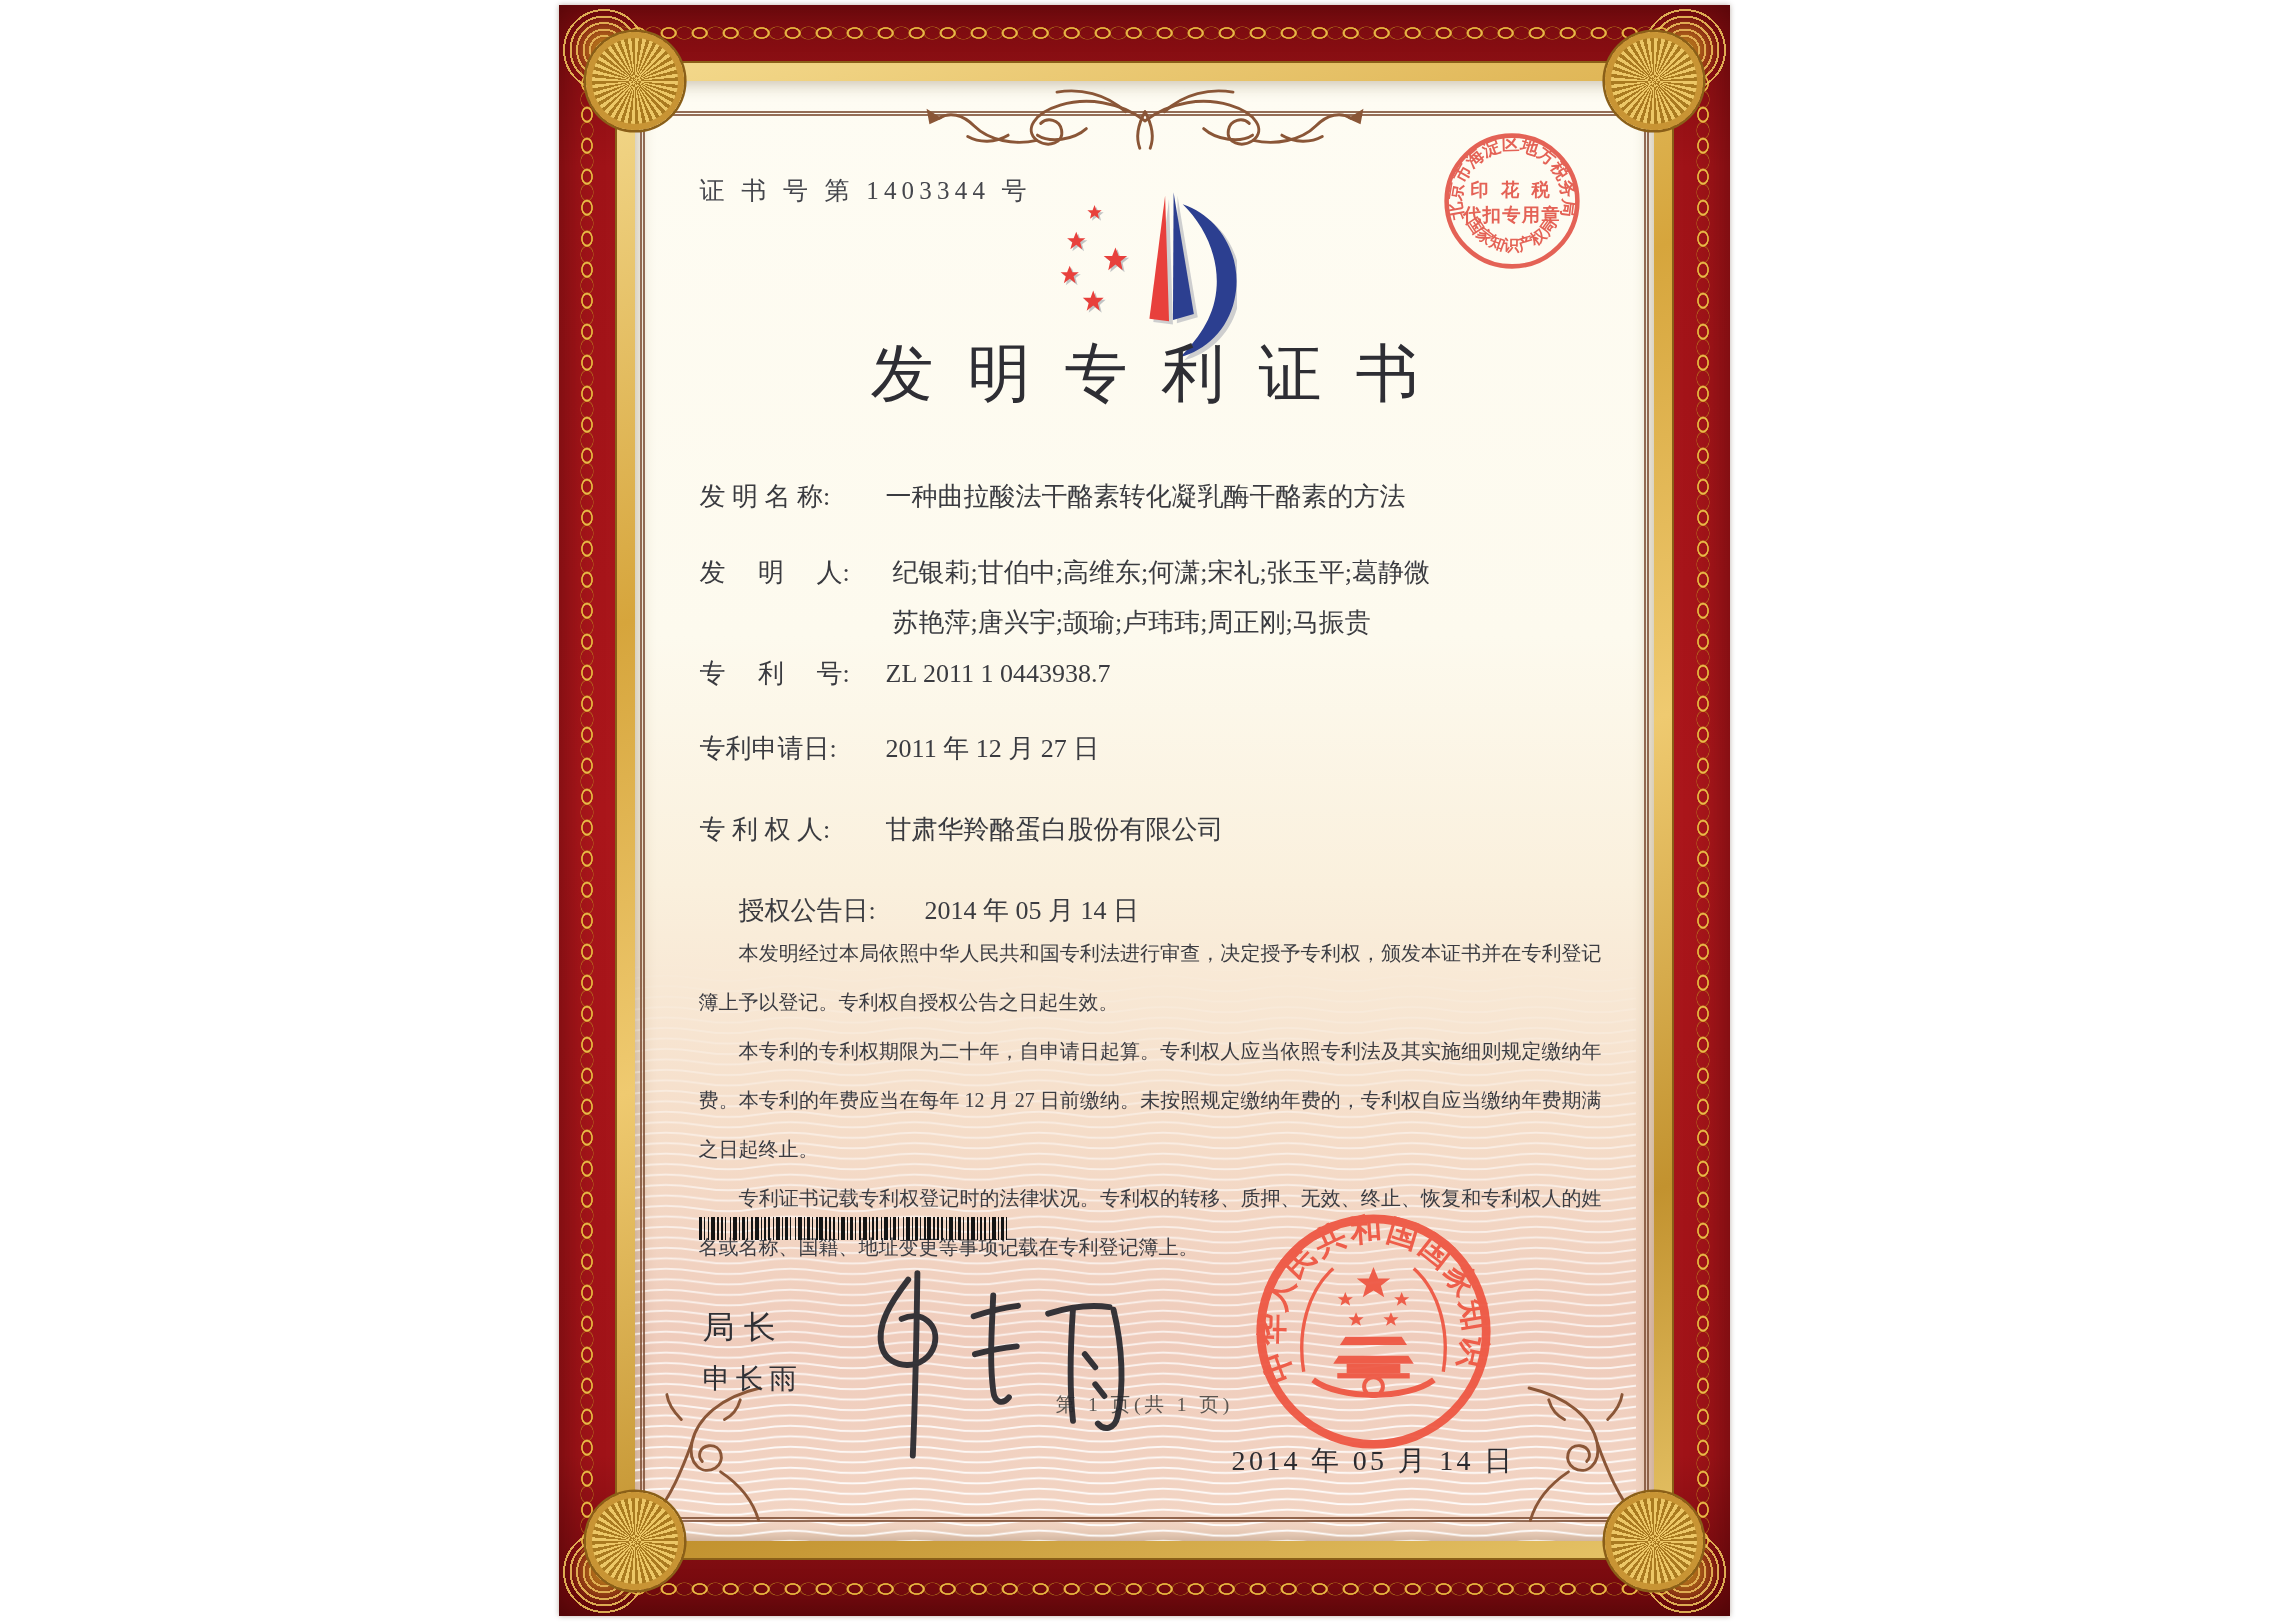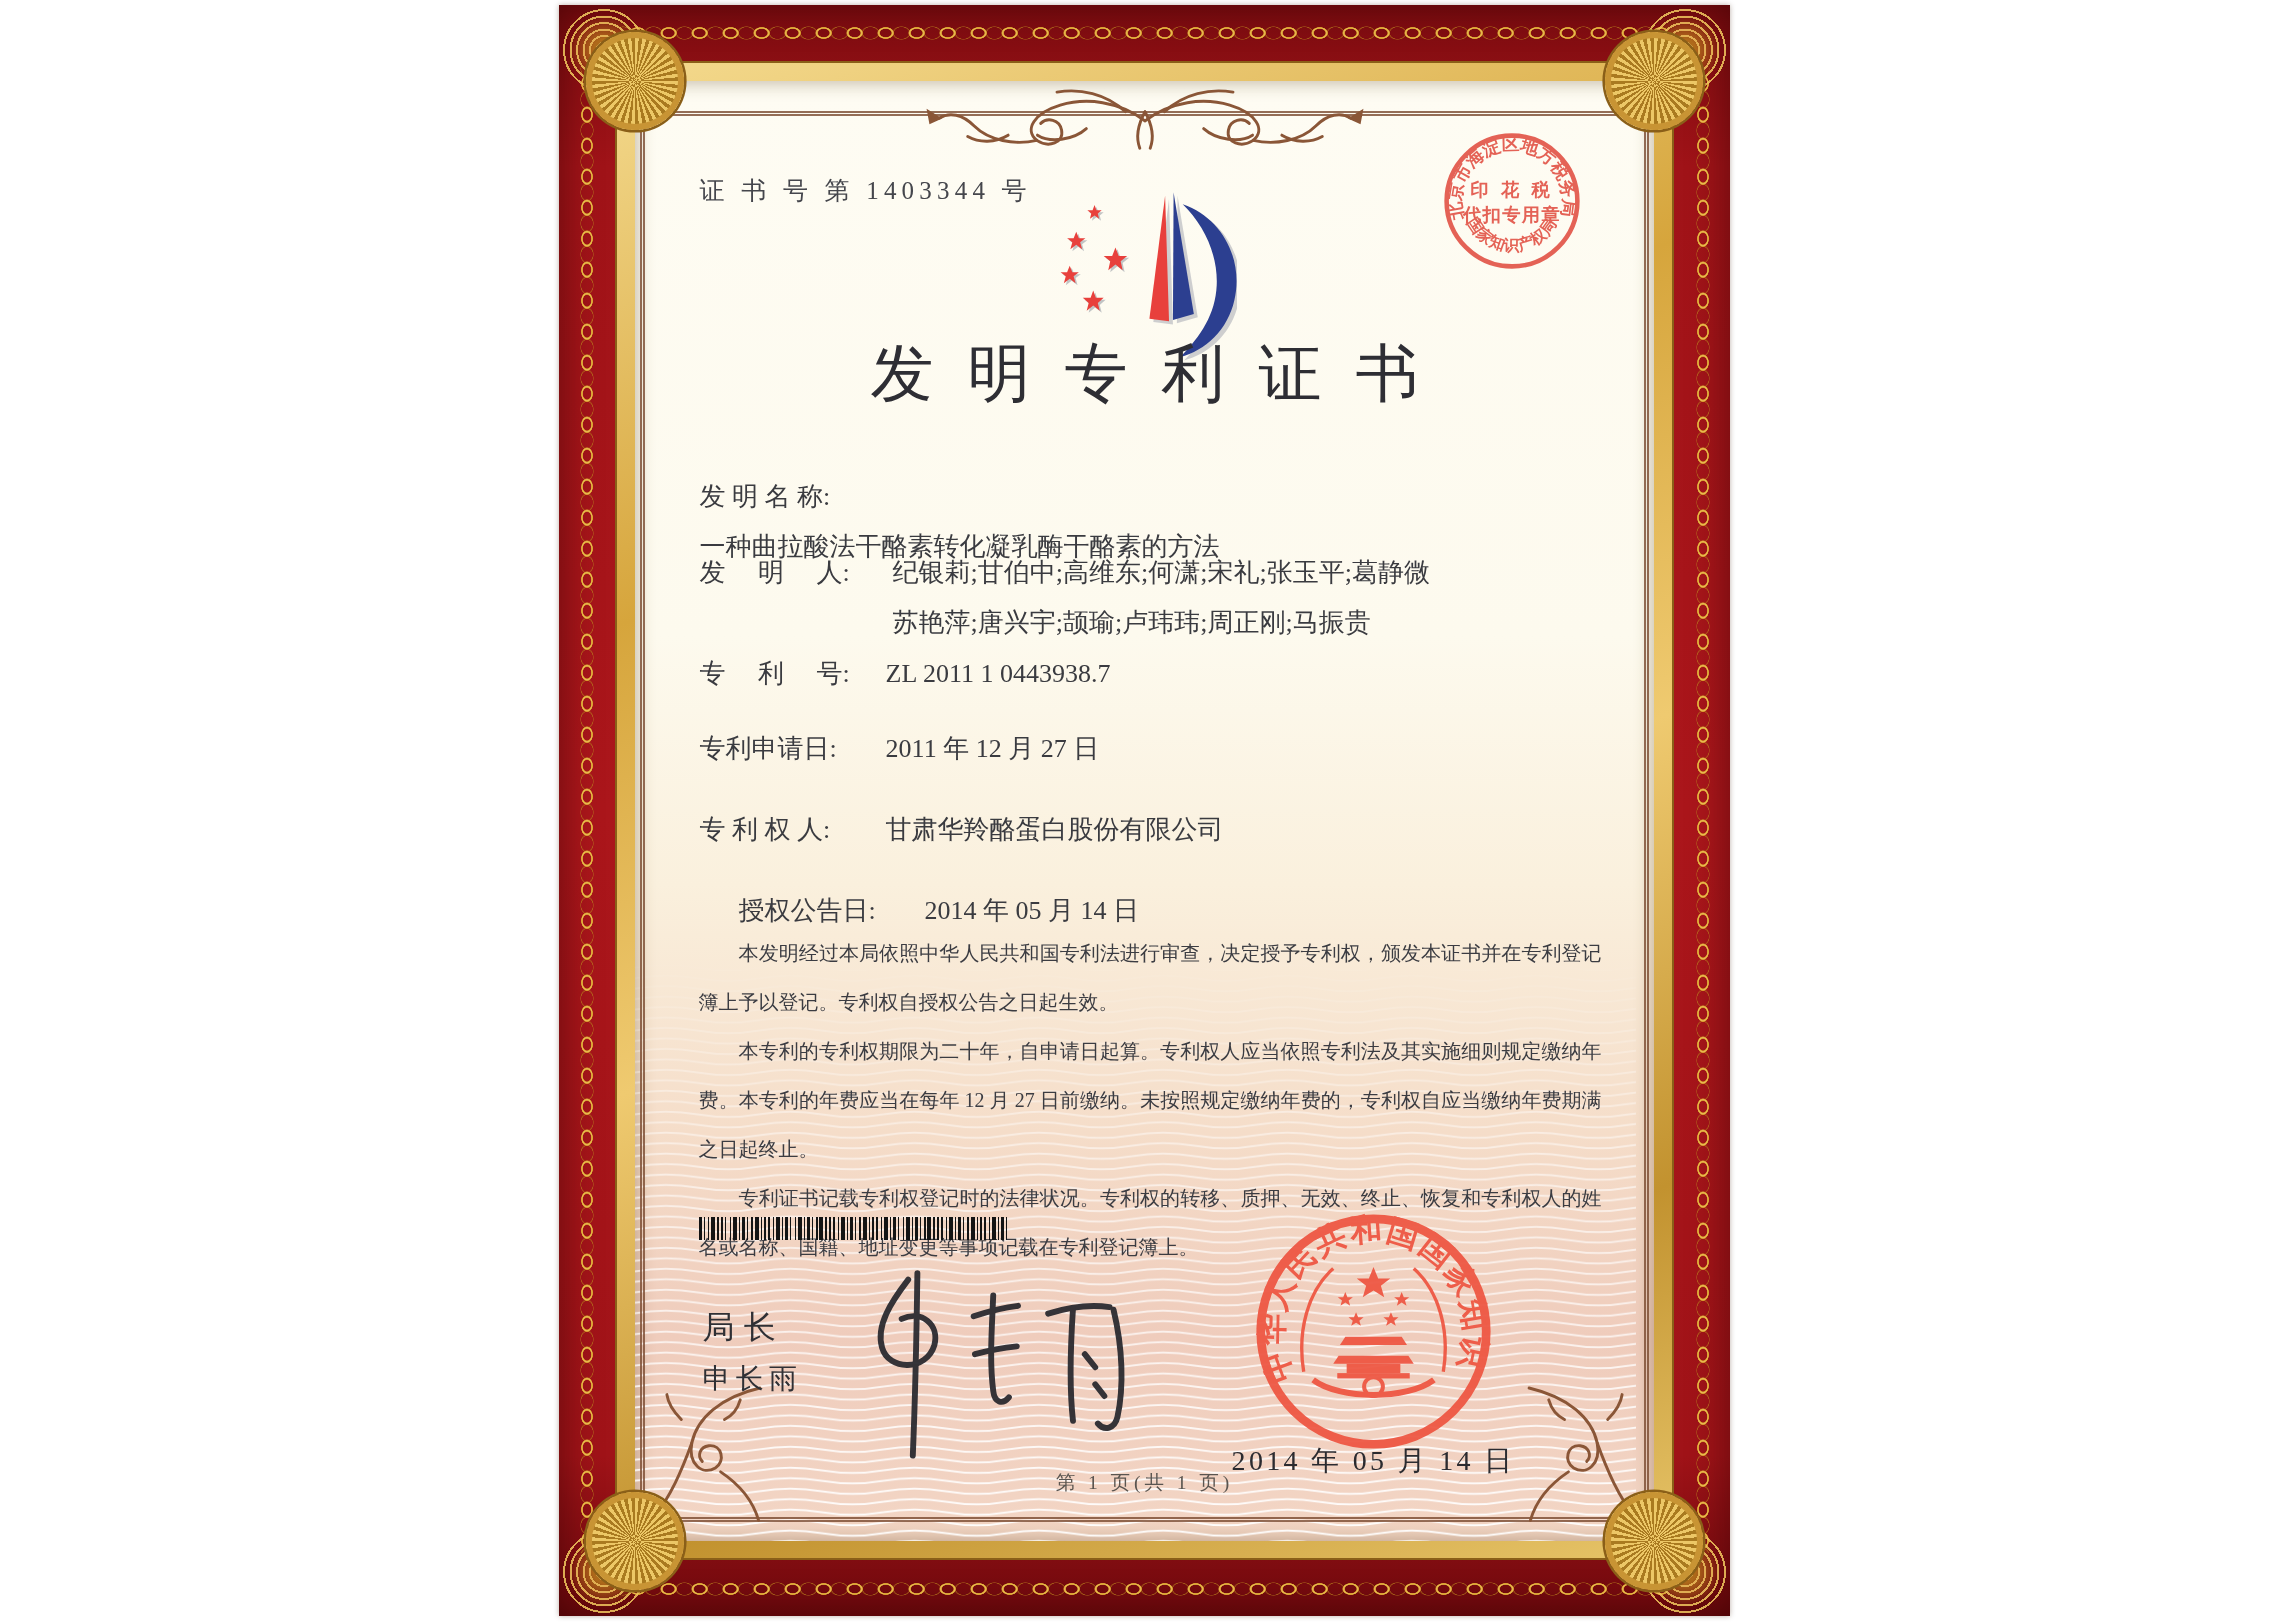--- a/index.html
+++ b/index.html
@@ -56,33 +56,33 @@
   .flourish.fl-left{left:7.9px;bottom:9.2px;}
   .flourish.fl-right{right:7.9px;bottom:9.2px;transform:scaleX(-1);}
   .cert-no{position:absolute;left:65px;top:93px;font-size:25px;letter-spacing:5.2px;color:#45464c;z-index:4;}
   .tax-stamp{position:absolute;left:792px;top:35px;z-index:4;opacity:.92;}
   .logo{position:absolute;left:419px;top:105px;z-index:4;}
   .title{position:absolute;left:0;right:0;top:250px;text-align:center;font-size:63px;color:#2e2e34;
     letter-spacing:34px;padding-left:34px;box-sizing:border-box;z-index:4;}
   .row{position:absolute;left:65px;right:39px;display:flex;font-size:26px;color:#3a3b40;z-index:4;line-height:50px;}
   .row .lab{width:186px;flex:none;}
   .row .val{flex:1;}
-  .r-name{top:391px;flex-direction:column;} .r-inv{top:467px;gap:7px;} .r-patno{top:568px;}
+  .r-name{top:391px;} .r-inv{top:467px;gap:7px;} .r-patno{top:568px;}
   .r-filing{top:643px;} .r-owner{top:724px;} .r-grant{top:805px;margin-left:39px;}
   .body-text{position:absolute;left:64px;top:848px;width:903px;z-index:4;
     font-size:20px;line-height:49px;color:#3b3c42;text-align:justify;}
   .body-text p{margin:0;text-indent:2em;}
   .barcode{position:absolute;left:64px;top:1136px;width:309px;height:23.6px;z-index:4;
     background:repeating-linear-gradient(90deg,#141414 0 2.6px,rgba(0,0,0,0) 2.6px 4.6px,#141414 4.6px 5.9px,rgba(0,0,0,0) 5.9px 9.2px,#141414 9.2px 10.5px,rgba(0,0,0,0) 10.5px 12.4px,#141414 12.4px 16.4px,rgba(0,0,0,0) 16.4px 18.3px,#141414 18.3px 19.6px,rgba(0,0,0,0) 19.6px 21.6px);}
   .director-label{position:absolute;left:68px;top:1225px;font-size:32px;letter-spacing:9.2px;color:#2f3035;z-index:4;}
   .director-name{position:absolute;left:68px;top:1279px;font-size:28px;letter-spacing:5.2px;color:#2f3035;z-index:4;}
   .signature{position:absolute;left:183px;top:1175px;z-index:5;}
   .seal{position:absolute;left:611px;top:1123px;z-index:4;opacity:.93;}
   .seal-date{position:absolute;left:597px;top:1361px;font-size:28px;letter-spacing:3.3px;color:#2b2b30;z-index:5;}
-  .footer{position:absolute;left:0;right:0;top:1388px;text-align:center;font-size:19.6px;letter-spacing:3.9px;color:#5a5550;z-index:4;}
+  .footer{position:absolute;left:0;right:0;top:1310px;text-align:center;font-size:19.6px;letter-spacing:3.9px;color:#5a5550;z-index:4;}
 </style>
 </head>
 <body>
 
 <div class="cert">
   <div class="band-red">
     <div class="rope h top"></div>
     <div class="rope h bottom"></div>
     <div class="rope v left"></div>
     <div class="rope v right"></div>

